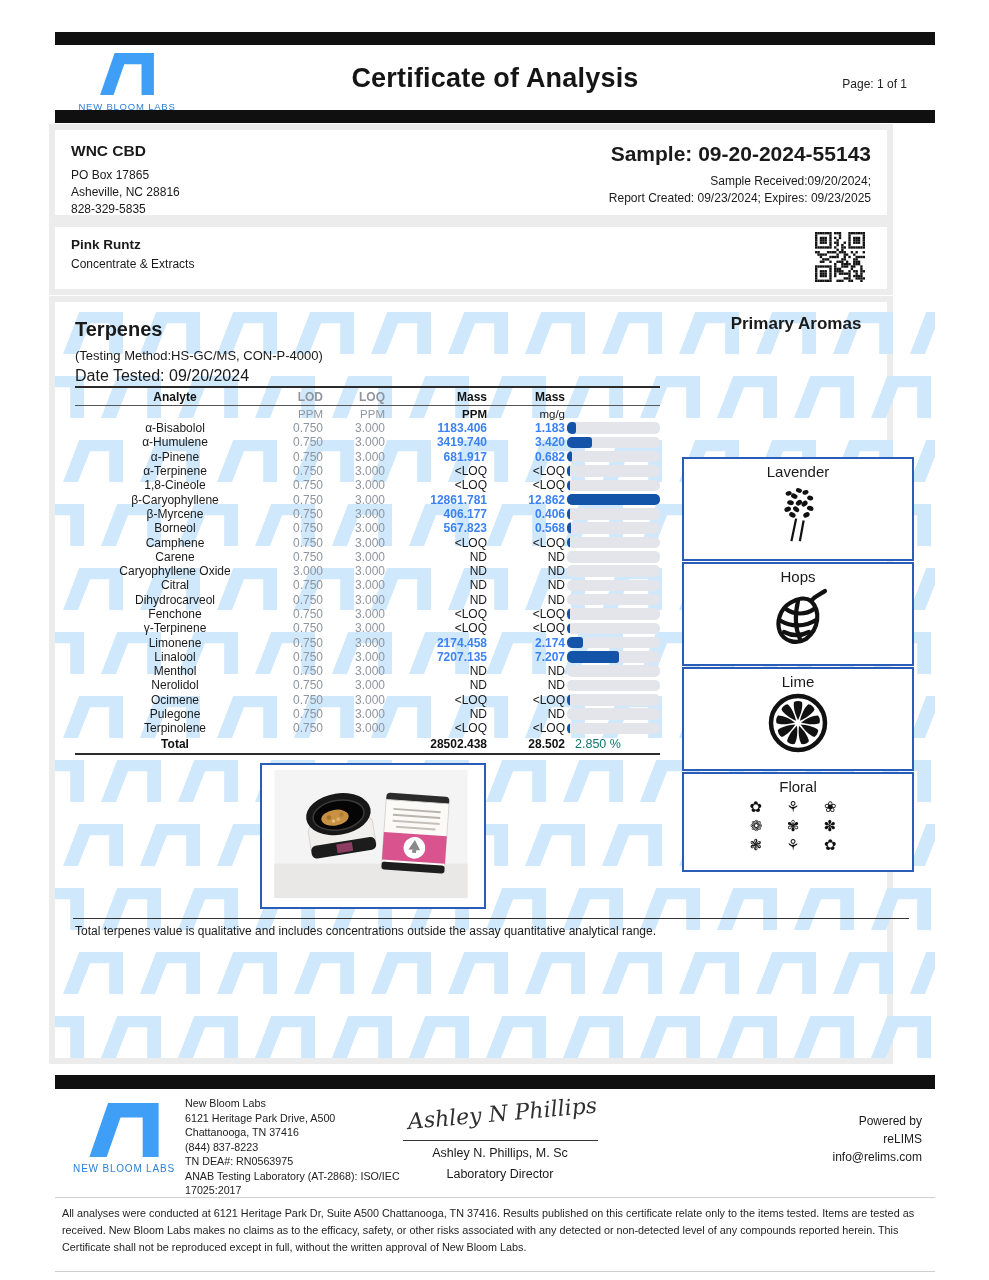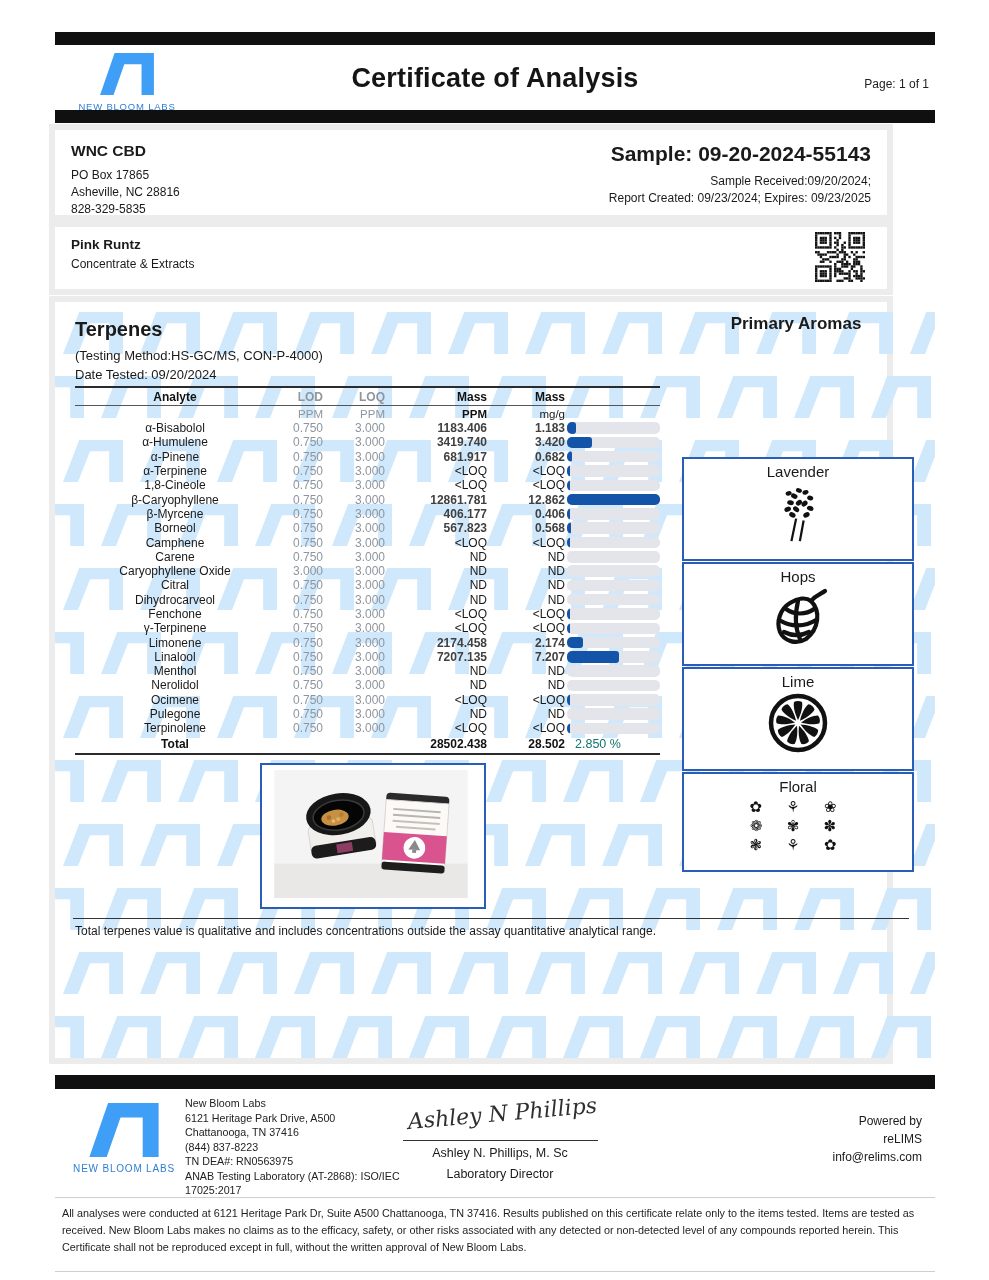--- a/index.html
+++ b/index.html
@@ -2,49 +2,49 @@
 <html><head>
 <meta charset="utf-8">
 <style>
   html,body{margin:0;padding:0;background:#fff;}
   .page{position:relative;width:989px;height:1280px;background:#fff;font-family:"Liberation Sans",sans-serif;color:#1a1a1a;overflow:hidden;}
   .abs{position:absolute;}
   .black-bar{position:absolute;left:55px;width:880px;height:13px;background:#101010;}
   .card{position:absolute;left:55px;width:832px;background:#fff;box-shadow:0 0 0 6px #ececec;}
   
   .hdr-title{position:absolute;left:0;right:0;top:18px;text-align:center;font-size:27px;font-weight:bold;color:#151515;letter-spacing:.2px;}
-  .hdr-page{position:absolute;right:6px;top:32px;font-size:12px;color:#222;}
+  .hdr-page{position:absolute;right:28px;top:32px;font-size:12px;color:#222;}
   .logo-wrap{position:absolute;left:12px;top:8px;width:120px;text-align:center;}
   .logo-text{font-size:9.5px;color:#2d7fd3;letter-spacing:.8px;margin-top:2px;white-space:nowrap;}
   
   .client-name{font-size:15.5px;font-weight:bold;margin:0 0 7px 0;}
   .client-line{font-size:12px;line-height:17px;}
   .sample-id{font-size:21px;font-weight:bold;margin:0 0 7px 0;}
   .sample-line{font-size:12px;line-height:17px;}
   .right-col{position:absolute;right:16px;top:12px;text-align:right;}
   .left-col{position:absolute;left:16px;top:12px;}
   
   .prod-name{font-size:13.5px;font-weight:bold;}
   .prod-cat{font-size:12px;margin-top:5px;}
   
   .watermark{position:absolute;left:0;top:0;z-index:0;}
   .main-content{position:absolute;inset:0;z-index:1;}
   .terp-title{position:absolute;left:20px;top:16px;font-size:20px;font-weight:bold;}
   .terp-method{position:absolute;left:20px;top:46px;font-size:13px;}
-  .terp-date{position:absolute;left:20px;top:65px;font-size:13px;}
+  .terp-date{position:absolute;left:20px;top:65px;font-size:16px;}
   .terp-table{position:absolute;left:20px;top:84px;width:585px;}
   .t-grid{display:grid;grid-template-columns:186px 62px 62px 102px 78px 95px;align-items:center;}
   .t-head{border-top:2px solid #2b2b2b;border-bottom:1px solid #555;height:17px;font-size:12px;}
   .t-units{height:15px;font-size:11.5px;}
   .t-row{height:14.3px;font-size:12px;}
   .c-analyte{padding-left:14px;text-align:center;}
   .c-num{text-align:right;}
   .gray{color:#8f959e;}
   .bold{font-weight:bold;color:#111;}
-  .num{font-weight:bold;color:#404040;}
+  .num{font-weight:bold;color:#3b82f6;}
   .bar-cell{padding-left:2px;}
   .bar-track{width:93px;height:11.5px;background:#e4e5ea;border-radius:5px;position:relative;overflow:hidden;}
   .bar-fill{position:absolute;left:0;top:0;height:11.5px;background:#1353a8;border-radius:3px;}
   .t-total{height:17px;font-size:12px;border-bottom:2px solid #2b2b2b;}
   .pct{font-size:12.5px;color:#0f766e;padding-left:10px;}
   .photo-box{position:absolute;left:205px;top:461px;width:222px;height:142px;background:#fff;border:2px solid #2a5db8;}
   .note-line{position:absolute;left:18px;top:616px;width:836px;border-top:1.5px solid #333;}
   .note-text{position:absolute;left:20px;top:622px;width:600px;font-size:12px;}
   
   .aroma-title{position:absolute;left:627px;top:12px;width:228px;text-align:center;font-size:17px;font-weight:bold;}

